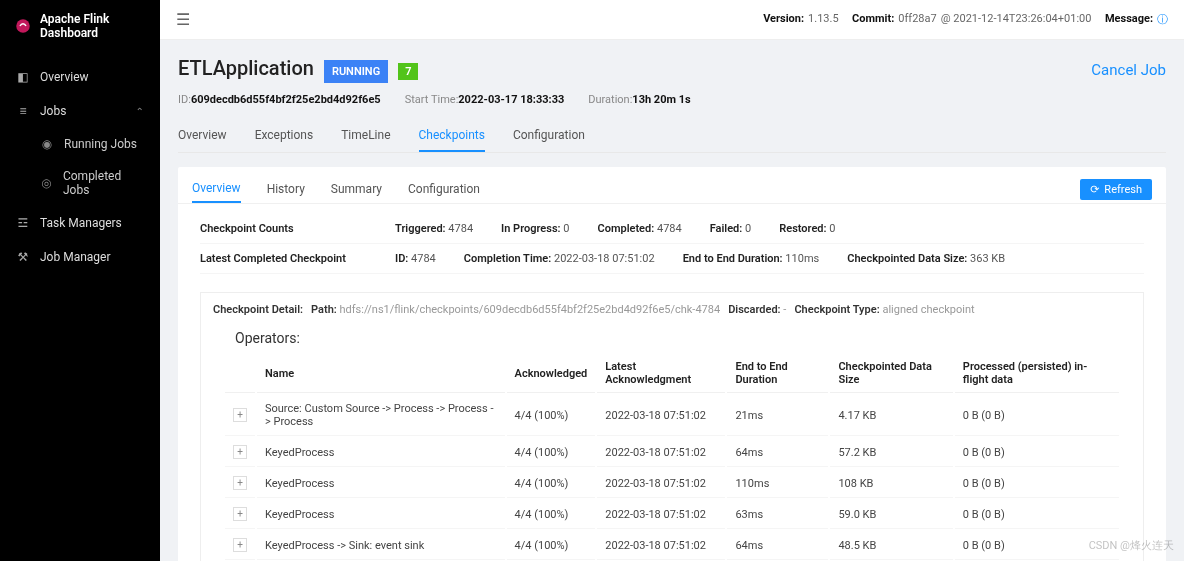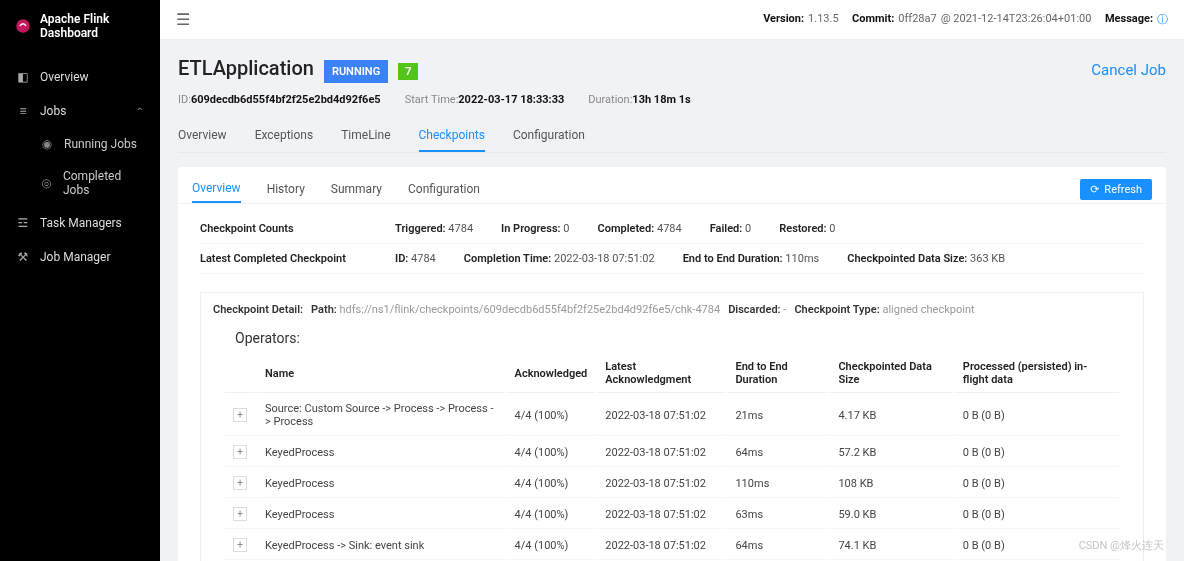--- a/index.html
+++ b/index.html
@@ -56,21 +56,21 @@
 .muted { color:#999; }
 
 .op-table { margin: 8px 10px; }
 .op-head { font-weight:400; padding: 6px 12px; font-size:14px; }
 .tbl { width:100%; font-size:11px; }
 .tbl th { text-align:left; font-weight:600; padding: 6px 8px; color:#222; border-bottom:1px solid #f0f0f0; }
 .tbl td { padding: 7px 8px; border-bottom:1px solid #f5f5f5; color:#444; }
 .expand { display:inline-block; width:14px; height:14px; border:1px solid #ddd; text-align:center; line-height:12px; cursor:pointer; color:#888; font-size:10px; }
 .col-expand { width: 26px; }
 
-.watermark { position:fixed; right:20px; bottom:8px; color:rgba(0,0,0,0.25); font-size:11px; pointer-events:none; }
+.watermark { position:fixed; right:10px; bottom:8px; color:rgba(0,0,0,0.25); font-size:11px; pointer-events:none; }
 </style>
 </head>
 <body>
 
 <div class="app">
   <aside class="sidebar">
     <div class="logo">
       <span class="logo-icon">
         <svg width="18" height="18" viewBox="0 0 24 24">
             <circle cx="12" cy="12" r="9" fill="#c2185b"></circle>
@@ -127,21 +127,21 @@
     <div class="content">
       <div class="job-header">
         <span class="job-title">ETLApplication</span>
         <span class="tag-running">RUNNING</span>
         <span class="tag-count">7</span>
         <a class="cancel-link">Cancel Job</a>
       </div>
       <div class="meta-row">
         <span><span class="lbl">ID:</span><b>609decdb6d55f4bf2f25e2bd4d92f6e5</b></span>
         <span><span class="lbl">Start Time:</span><b>2022-03-17 18:33:33</b></span>
-        <span><span class="lbl">Duration:</span><b>13h 18m 1s</b></span>
+        <span><span class="lbl">Duration:</span><b>13h 20m 1s</b></span>
       </div>
 
       <div class="tabs">
         <div class="tab">Overview</div>
         <div class="tab">Exceptions</div>
         <div class="tab">TimeLine</div>
         <div class="tab active">Checkpoints</div>
         <div class="tab">Configuration</div>
       </div>
 
@@ -237,21 +237,21 @@
                     <td>63ms</td>
                     <td>59.0 KB</td>
                     <td>0 B (0 B)</td>
                   </tr>
                   <tr>
                     <td><span class="expand">+</span></td>
                     <td>KeyedProcess -&gt; Sink: event sink</td>
                     <td>4/4 (100%)</td>
                     <td>2022-03-18 07:51:02</td>
                     <td>64ms</td>
-                    <td>74.1 KB</td>
+                    <td>48.5 KB</td>
                     <td>0 B (0 B)</td>
                   </tr>
                   <tr>
                     <td></td>
                     <td>KeyedProcess -&gt; Sink: user sink</td>
                     <td>4/4 (100%)</td>
                     <td>2022-03-18 07:51:02</td>
                     <td>63ms</td>
                     <td>61.1 KB</td>
                     <td>0 B (0 B)</td>

